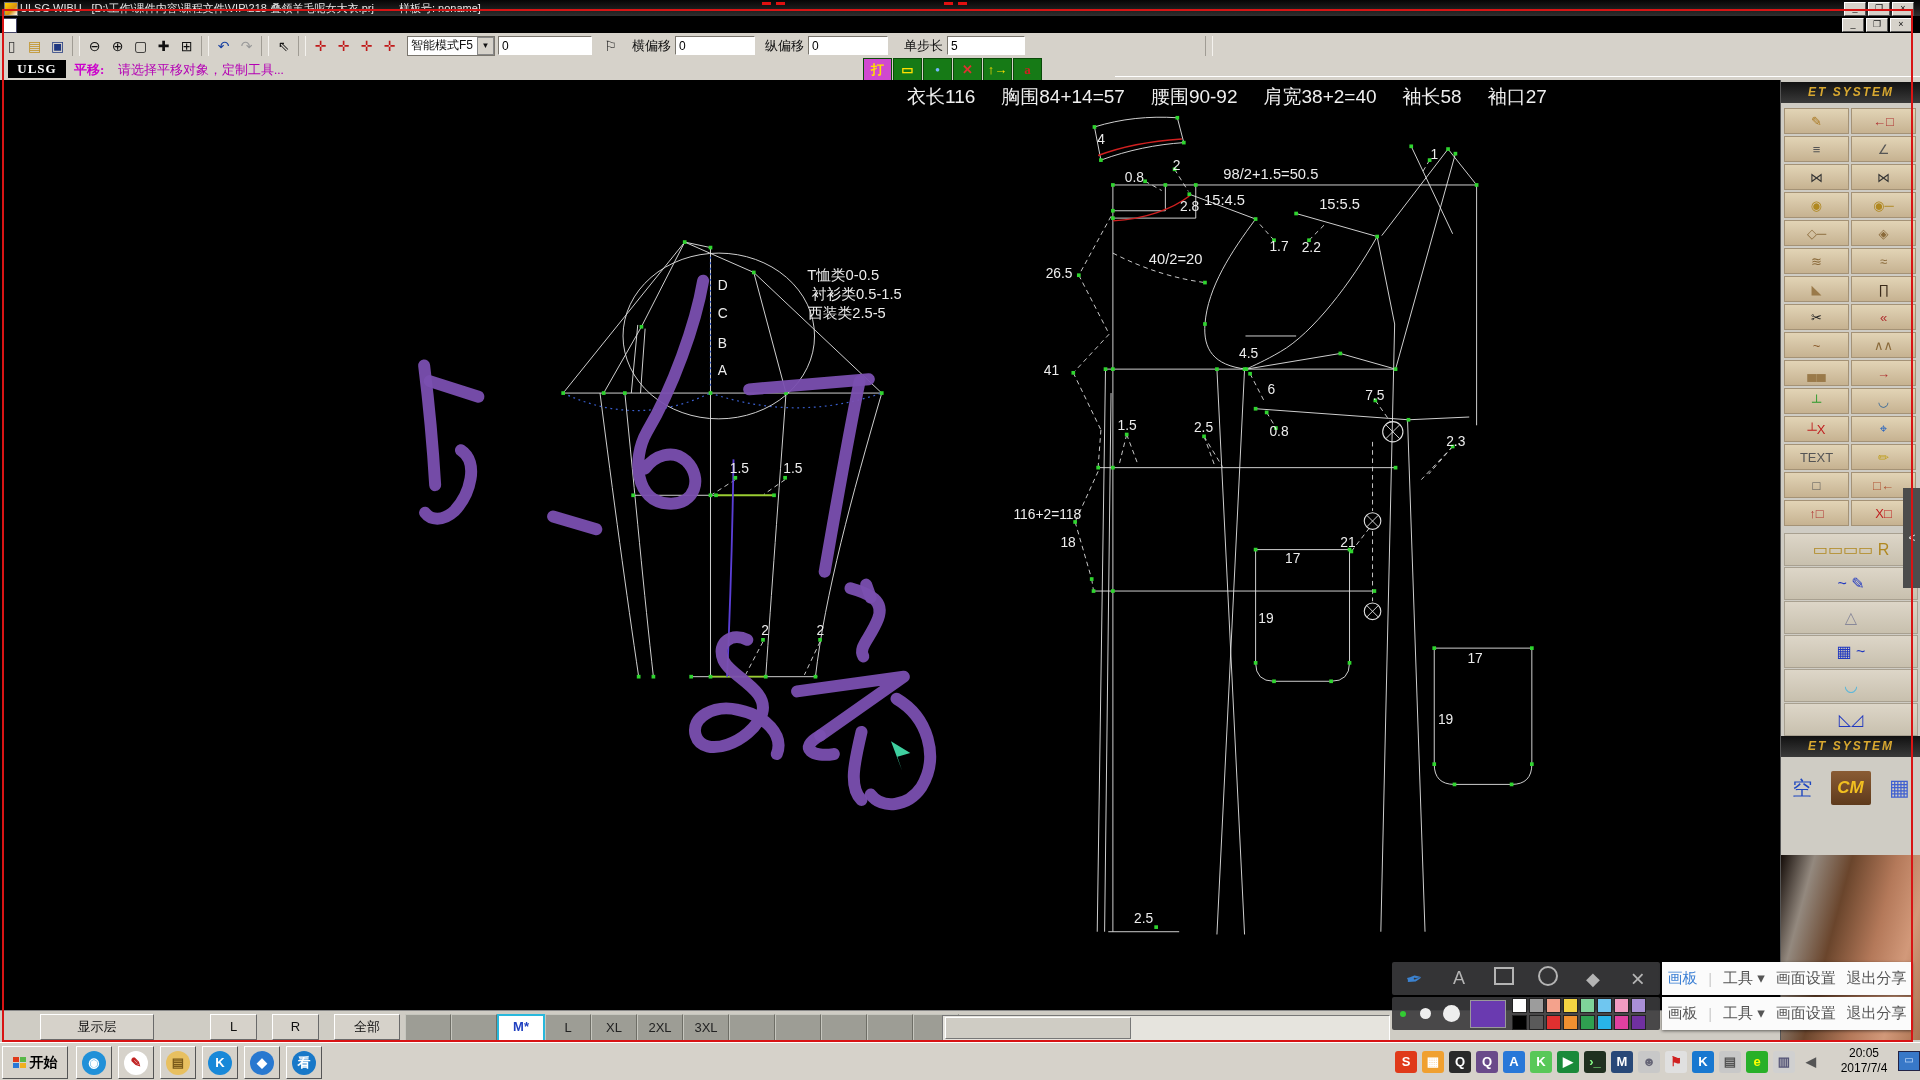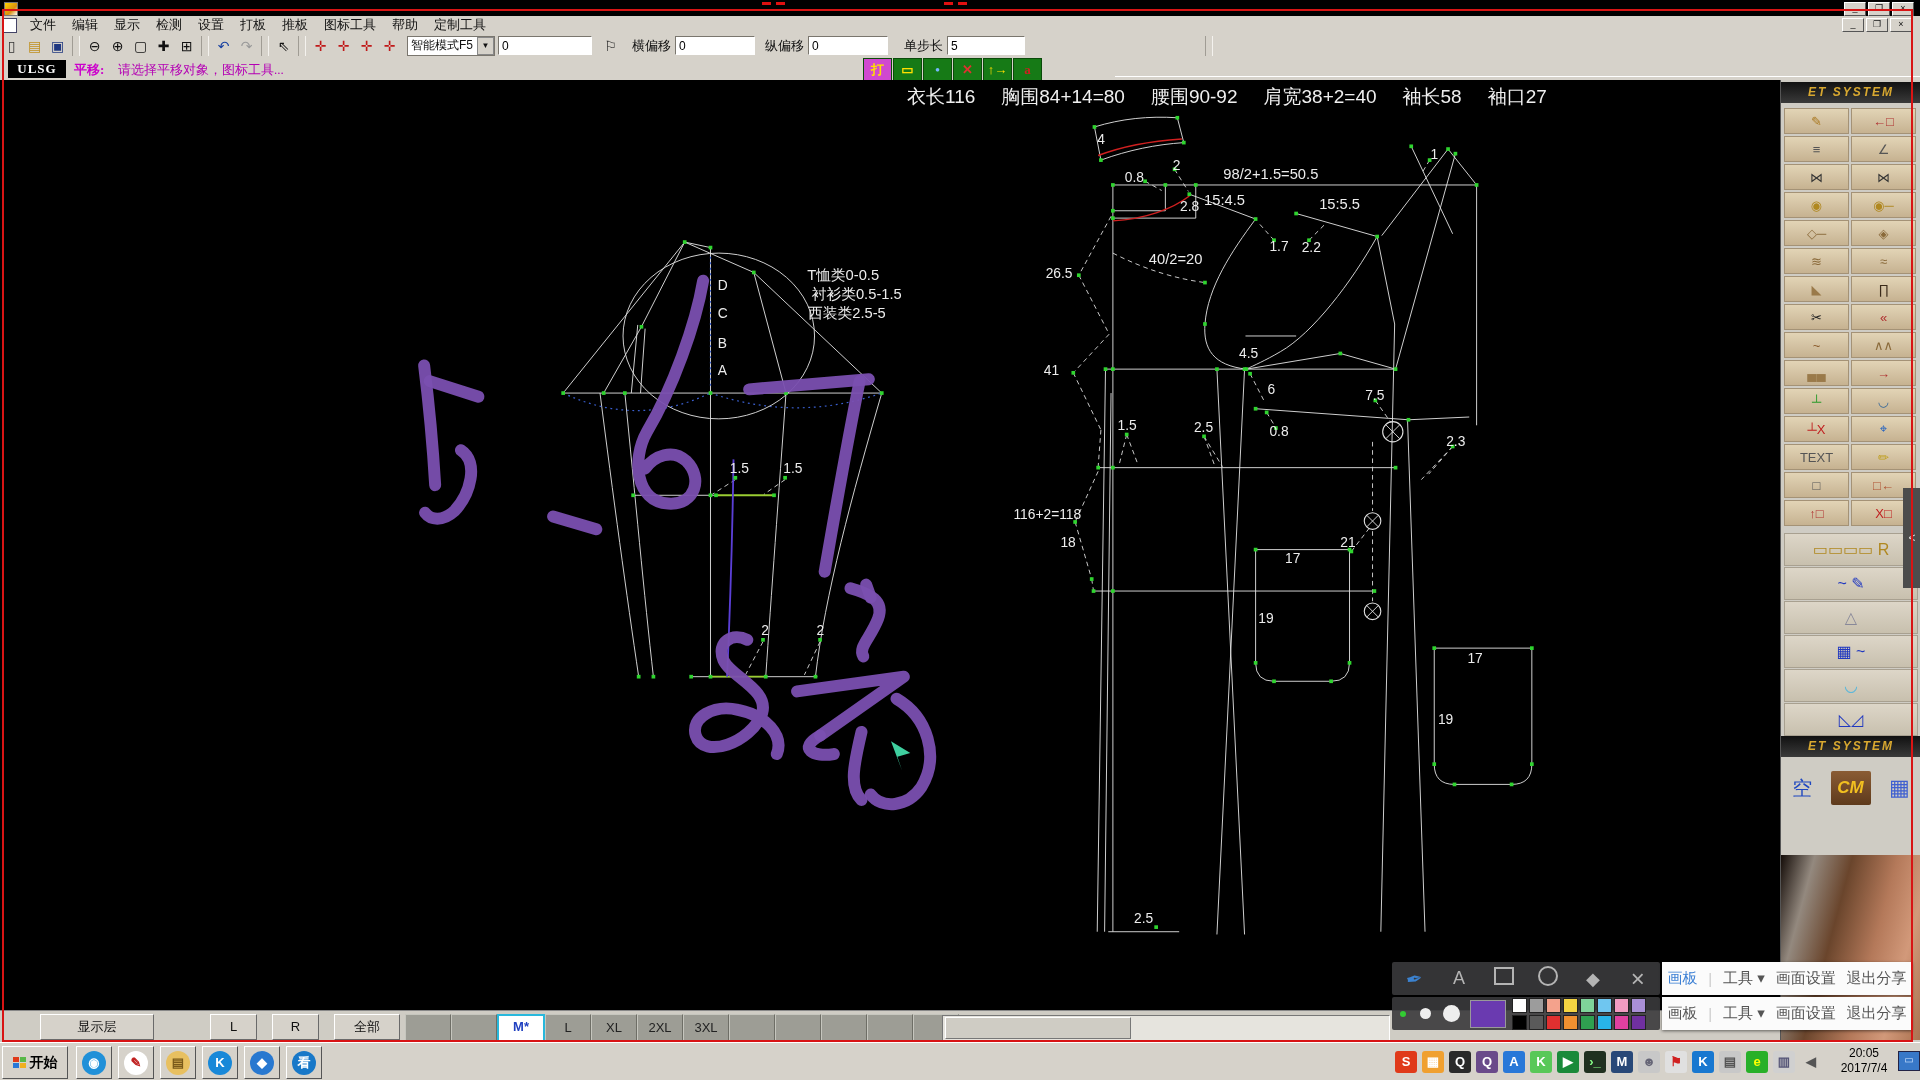--- a/index.html
+++ b/index.html
@@ -105,30 +105,30 @@
   
   #red-frame{left:2px;top:9px;width:1907px;height:1029px;border:2px solid #d81414;pointer-events:none;z-index:40;}
   .red-dash{position:absolute;width:9px;height:3px;background:#e01010;z-index:41;}
   .z1{z-index:1}.z2{z-index:4}.z3{z-index:3}.z5{z-index:6}.z6{z-index:8}
 </style>
 </head>
 <body>
 
 <div id="screen">
 
+  <div id="titlebar" class="abs">
+    <span class="txt">ULSG WIBU - [D:\工作\课件内容\课程文件\VIP\218-叠领羊毛呢女大衣.prj ——样板号: noname]</span>
+  </div>
   <div id="app-icon" class="abs"></div>
   <div class="abs winbtns" style="right:6px;top:2px;z-index:2">
     <div class="winbtn">_</div>
     <div class="winbtn">❐</div>
     <div class="winbtn">×</div>
   </div>
 
-  <div id="menubar" class="abs">
-    <span id="menu-items"><span class="menu-item">文件</span><span class="menu-item">编辑</span><span class="menu-item">显示</span><span class="menu-item">检测</span><span class="menu-item">设置</span><span class="menu-item">打板</span><span class="menu-item">推板</span><span class="menu-item">图标工具</span><span class="menu-item">帮助</span><span class="menu-item">定制工具</span></span>
-  </div>
   <div id="mdi-icon" class="abs"></div>
   <div class="abs winbtns" style="right:8px;top:18px;z-index:2">
     <div class="winbtn">_</div>
     <div class="winbtn">❐</div>
     <div class="winbtn">×</div>
   </div>
 
   <div id="toolbar" class="abs">
     <span id="tb-icons" style="display:flex;align-items:center;">
         <span class="tbtn" style="color: rgb(51, 51, 51);">▯</span>
@@ -162,36 +162,36 @@
     <span class="tlabel">纵偏移</span>
     <input class="tinput" style="width: 72px;" value="0">
     <span class="tlabel" style="margin-left:16px;">单步长</span>
     <input class="tinput" style="width: 70px;" value="5">
     <span class="tsep" style="margin-left:180px;"></span>
   </div>
 
   <div id="statusbar" class="abs">
     <div id="ulsg-badge" class="abs">ULSG</div>
     <span id="status-mode" class="abs">平移:</span>
-    <span id="status-msg" class="abs">请选择平移对象，图标工具...</span>
+    <span id="status-msg" class="abs">请选择平移对象，定制工具...</span>
     <div id="greenbtns" class="abs">
         <div class="gbtn" style="background: rgb(208, 72, 208); color: rgb(255, 224, 0);">打</div>
         <div class="gbtn" style="background: rgb(22, 122, 22); color: rgb(255, 224, 0);">▭</div>
         <div class="gbtn" style="background: rgb(22, 122, 22); color: rgb(120, 184, 255);">•</div>
         <div class="gbtn" style="background: rgb(22, 122, 22); color: rgb(224, 48, 48);">✕</div>
         <div class="gbtn" style="background: rgb(22, 122, 22); color: rgb(255, 224, 0);">↑→</div>
         <div class="gbtn" style="background: rgb(22, 122, 22); color: rgb(208, 32, 32);">a</div>
       </div>
     <div id="status-line" class="abs"></div>
   </div>
 
   <div id="canvas" class="abs z1">
     <div id="canvas-header" class="abs">
         <span>衣长116</span>
-        <span>胸围84+14=80</span>
+        <span>胸围84+14=57</span>
         <span>腰围90-92</span>
         <span>肩宽38+2=40</span>
         <span>袖长58</span>
         <span>袖口27</span>
       </div>
     <svg id="draw" width="1920" height="930" viewBox="0 80 1920 1010" style="position:absolute;left:0;top:0;">
         <line x1="516" y1="420" x2="862" y2="420" stroke="#e0e0e0" stroke-width="1"></line>
         <line x1="516" y1="420" x2="648" y2="256" stroke="#e0e0e0" stroke-width="1"></line>
         <line x1="648" y1="256" x2="723" y2="289" stroke="#e0e0e0" stroke-width="1"></line>
         <line x1="723" y1="289" x2="758" y2="420" stroke="#e0e0e0" stroke-width="1"></line>

